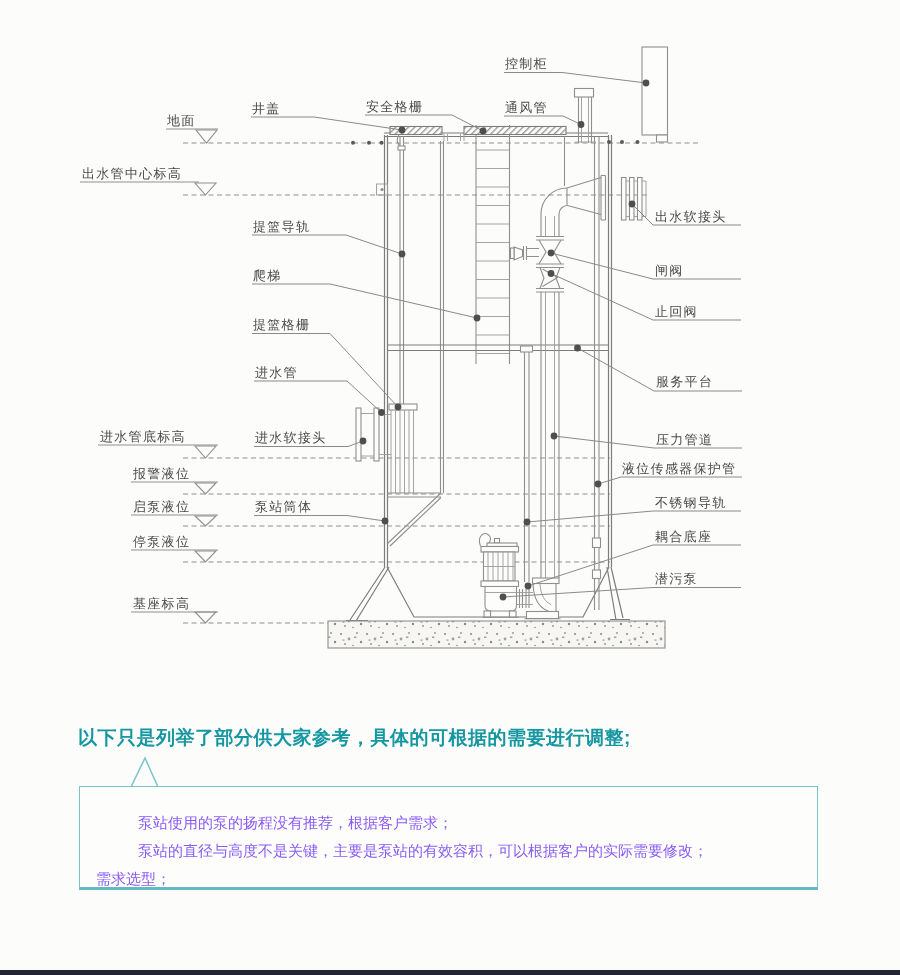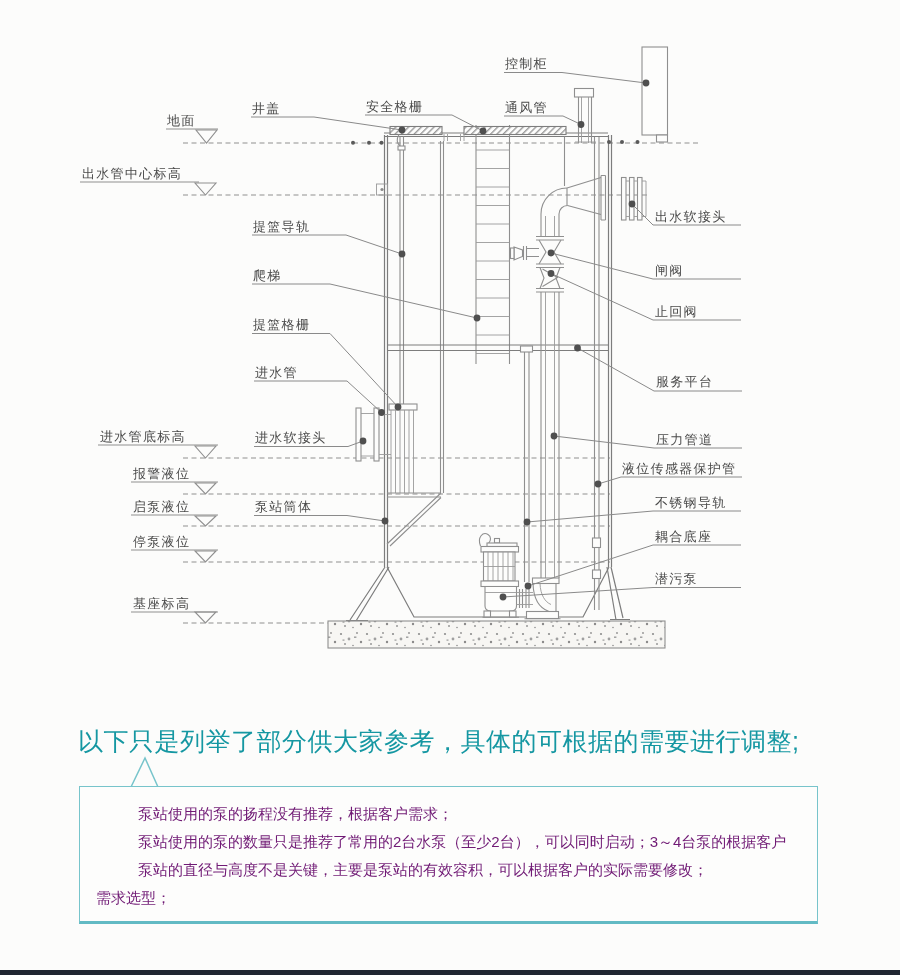--- a/index.html
+++ b/index.html
@@ -7,26 +7,26 @@
   #stage{position:relative;width:900px;height:975px;background:#fcfcfb;overflow:hidden;}
   svg text{font-family:"Liberation Sans","DejaVu Sans",sans-serif;font-size:13px;fill:#4a4a4a;letter-spacing:1.3px;}
   .s{stroke:#8f8f8f;stroke-width:1.1;fill:none;}
   .sw{stroke:#7d7d7d;stroke-width:1.2;fill:none;}
   .thin{stroke:#9a9a9a;stroke-width:0.9;fill:none;}
   .d{stroke-dasharray:5 3.5;}
   .ld{stroke:#8a8a8a;stroke-width:1;fill:none;}
   .dot{fill:#4f4f4f;}
   .boltdot{fill:#5a5a5a;}
   .fillw{fill:#fdfdfc;}
-  #heading{position:absolute;left:78px;top:725px;font-size:25px;font-weight:normal;
+  #heading{position:absolute;left:78px;top:725px;font-size:19px;font-weight:bold;
            color:#1597a2;letter-spacing:0.5px;white-space:nowrap;}
   #pointer{position:absolute;left:127px;top:756px;}
-  #notebox{position:absolute;left:79px;top:786px;width:739px;height:138px;box-sizing:border-box;
+  #notebox{position:absolute;left:79px;top:786px;width:739px;height:104px;box-sizing:border-box;
            border:1.5px solid #77c4cb;border-bottom:3px solid #62bac4;background:#fdfdfc;
-           padding:13px 16px 0 16px;font-size:15px;color:#701a75;line-height:28px;}
+           padding:22px 16px 0 16px;font-size:15px;color:#8b5cf6;line-height:28px;}
   .nline{white-space:nowrap;}
   .indent{padding-left:42px;}
   #footerbar{position:absolute;left:0;top:970px;width:900px;height:5px;background:#202631;}
 </style>
 </head>
 <body>
 
 <div id="stage">
 
 <svg width="900" height="700" viewBox="0 0 900 700">
@@ -310,20 +310,19 @@
 </svg>
 
 <div id="heading">以下只是列举了部分供大家参考，具体的可根据的需要进行调整;</div>
 
 <svg id="pointer" width="36" height="33" viewBox="0 0 36 33">
   <path d="M4,31 L18,2 L31,31" fill="#fcfcfb" stroke="#77c4cb" stroke-width="1.5"></path>
 </svg>
 
 <div id="notebox">
   <div class="nline indent">泵站使用的泵的扬程没有推荐，根据客户需求；</div>
-  <div class="nline indent">泵站使用的泵的数量只是推荐了常用的2台水泵（至少2台），可以同时启动；3～4台泵的根据客户</div>
   <div class="nline indent">泵站的直径与高度不是关键，主要是泵站的有效容积，可以根据客户的实际需要修改；</div>
   <div class="nline">需求选型；</div>
 </div>
 
 <div id="footerbar"></div>
 
 </div>
 
 </body></html>

